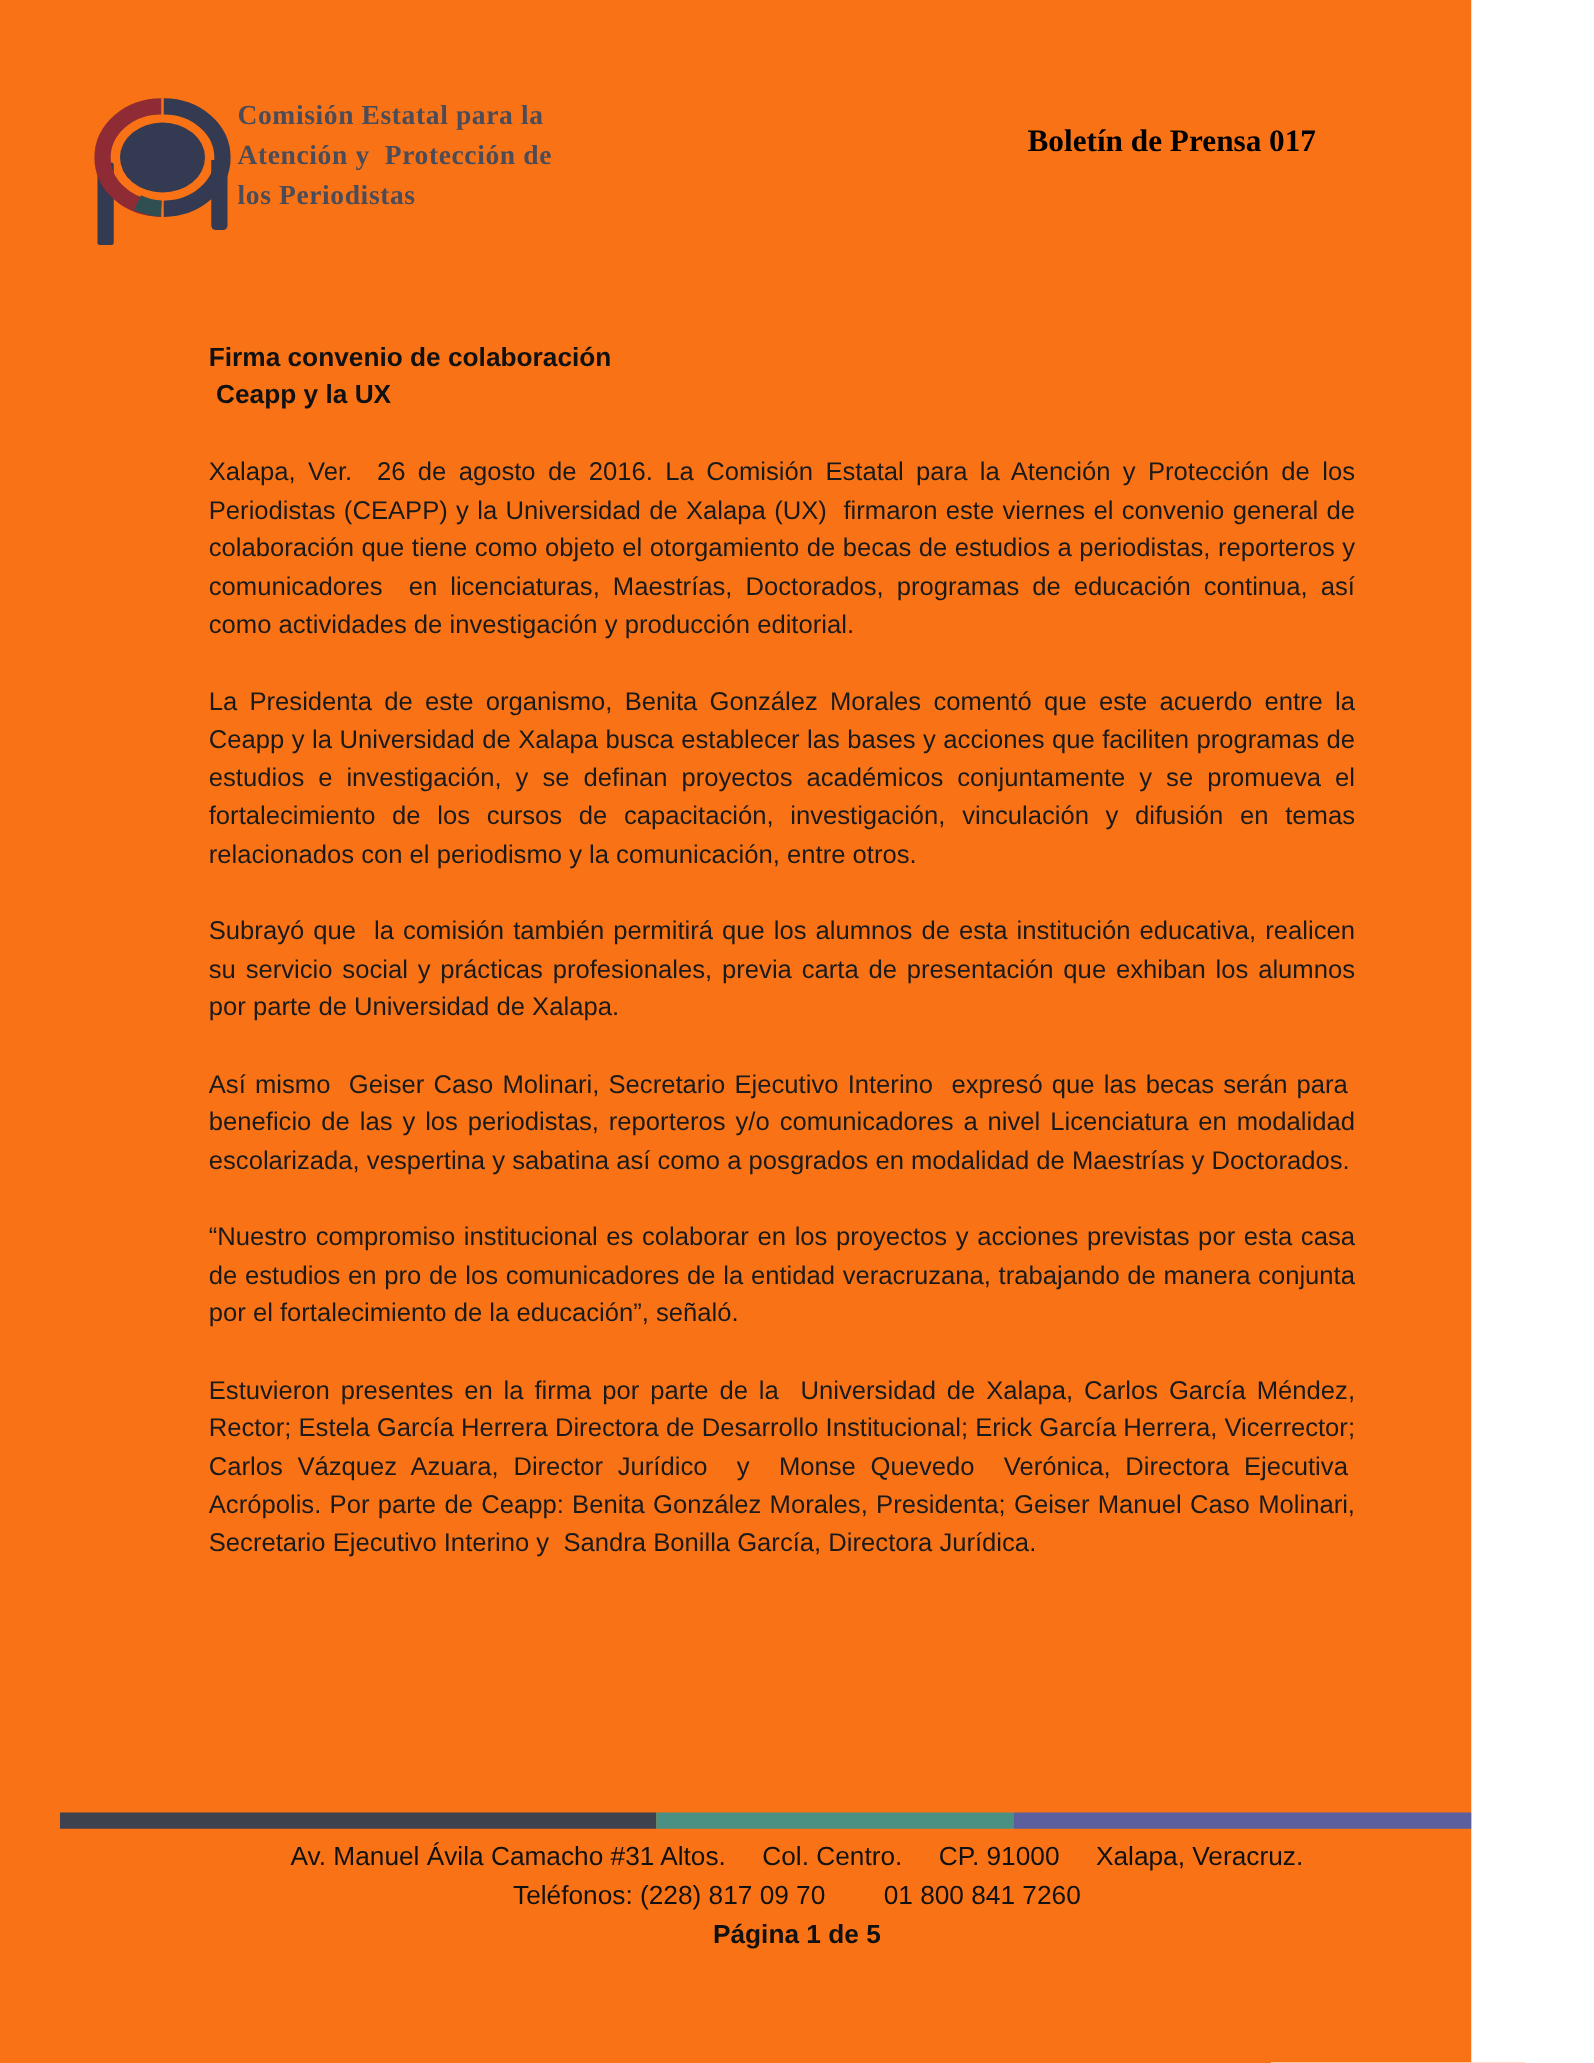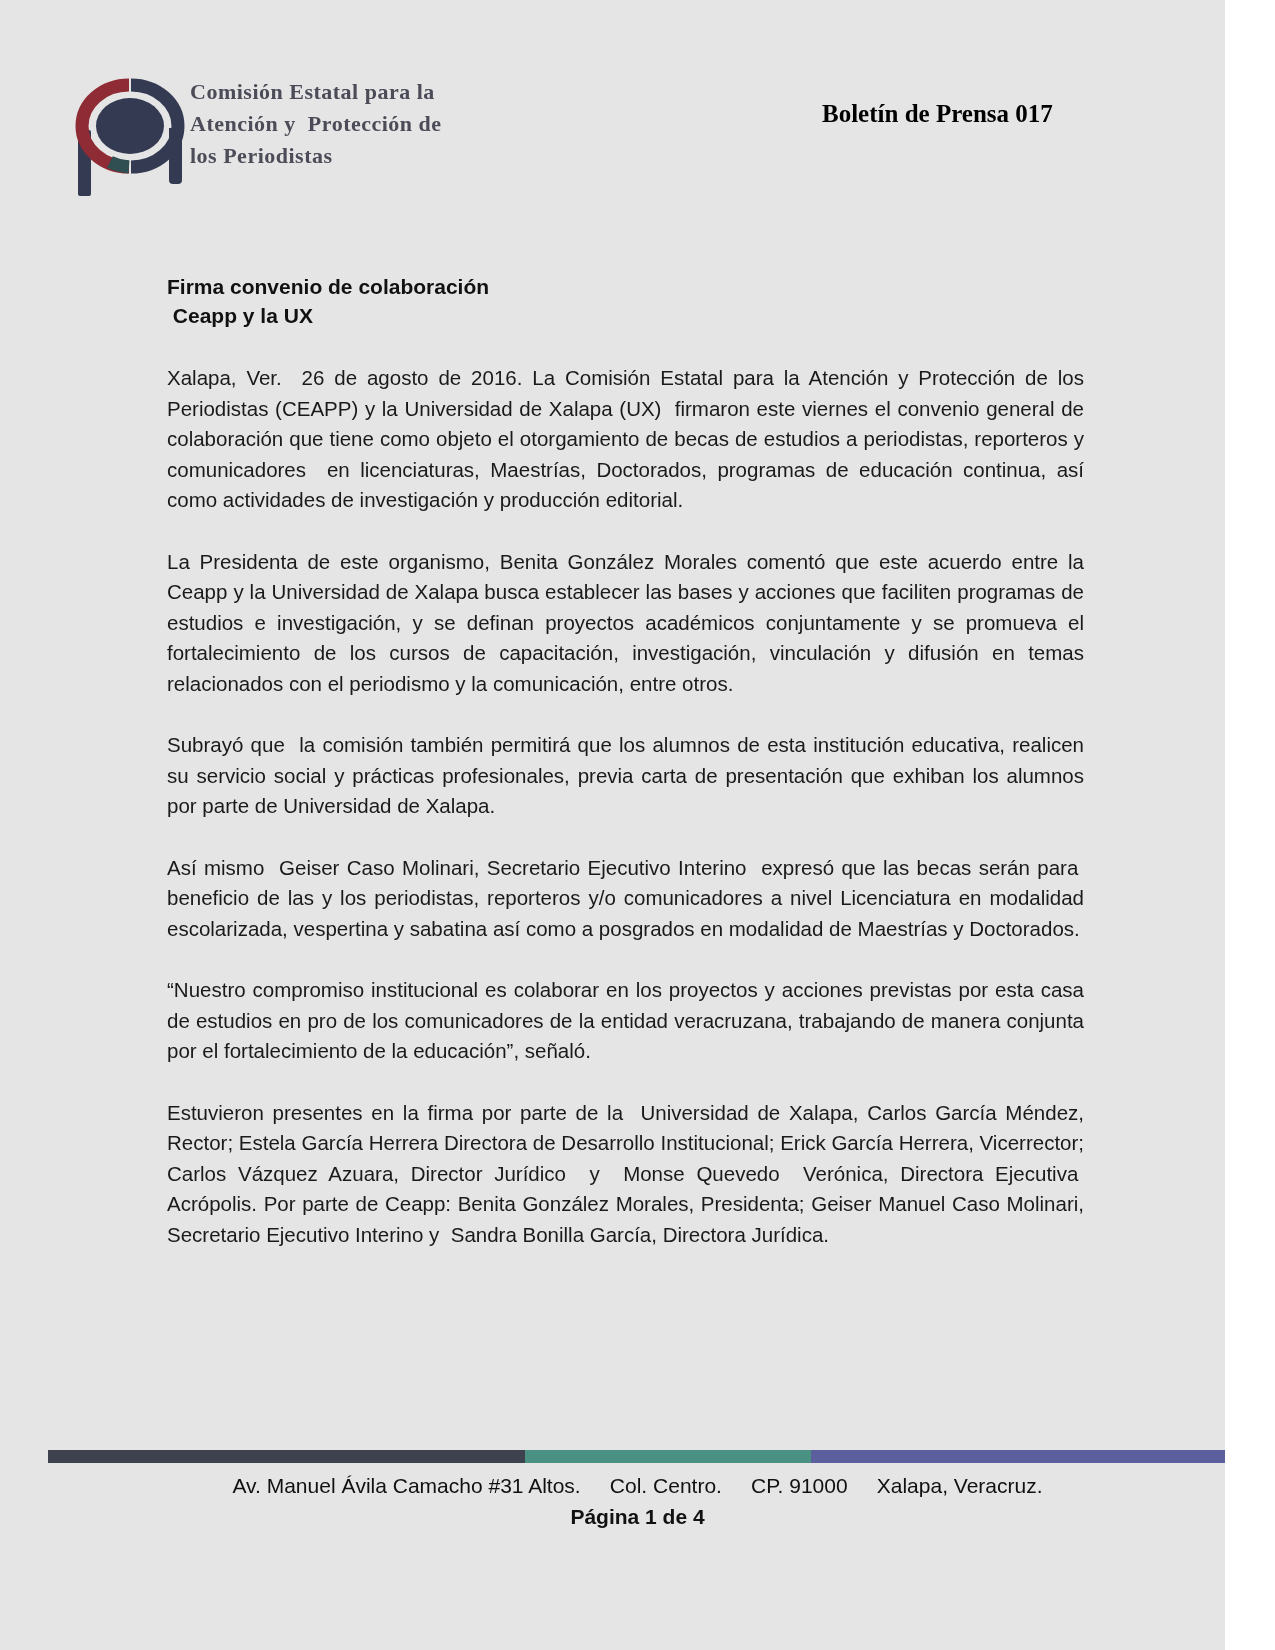--- a/index.html
+++ b/index.html
@@ -4,25 +4,24 @@
 <style>
   html, body {
     margin: 0;
     padding: 0;
     background: #ffffff;
   }
   .page {
     position: relative;
     width: 1177px;
     height: 1650px;
-    background: #e5e5e5;
+    background: #f97316;
     font-family: "Liberation Sans", sans-serif;
     color: #1a1a1a;
     overflow: hidden;
-    padding-left: 48px;
   }
 
   
   .logo-mark {
     position: absolute;
     left: 74px;
     top: 78px;
     width: 112px;
     height: 120px;
   }
@@ -149,16 +148,17 @@
   </div>
 
   <div class="footer-bar">
     <div class="seg1" style="background-color: rgb(62, 65, 78);"></div>
     <div class="seg2" style="background-color: rgb(74, 145, 132);"></div>
     <div class="seg3" style="background-color: rgb(91, 95, 157);"></div>
   </div>
 
   <div class="footer-text">
     <div>Av. Manuel Ávila Camacho #31 Altos.&nbsp;&nbsp;&nbsp;&nbsp; Col. Centro.&nbsp;&nbsp;&nbsp;&nbsp; CP. 91000&nbsp;&nbsp;&nbsp;&nbsp; Xalapa, Veracruz.</div>
-    <div class="page-label">Página 1 de 4</div>
+    <div>Teléfonos: (228) 817 09 70&nbsp;&nbsp;&nbsp;&nbsp;&nbsp;&nbsp;&nbsp; 01 800 841 7260</div>
+    <div class="page-label">Página 1 de 5</div>
   </div>
 
 </div>
 
 </body></html>

